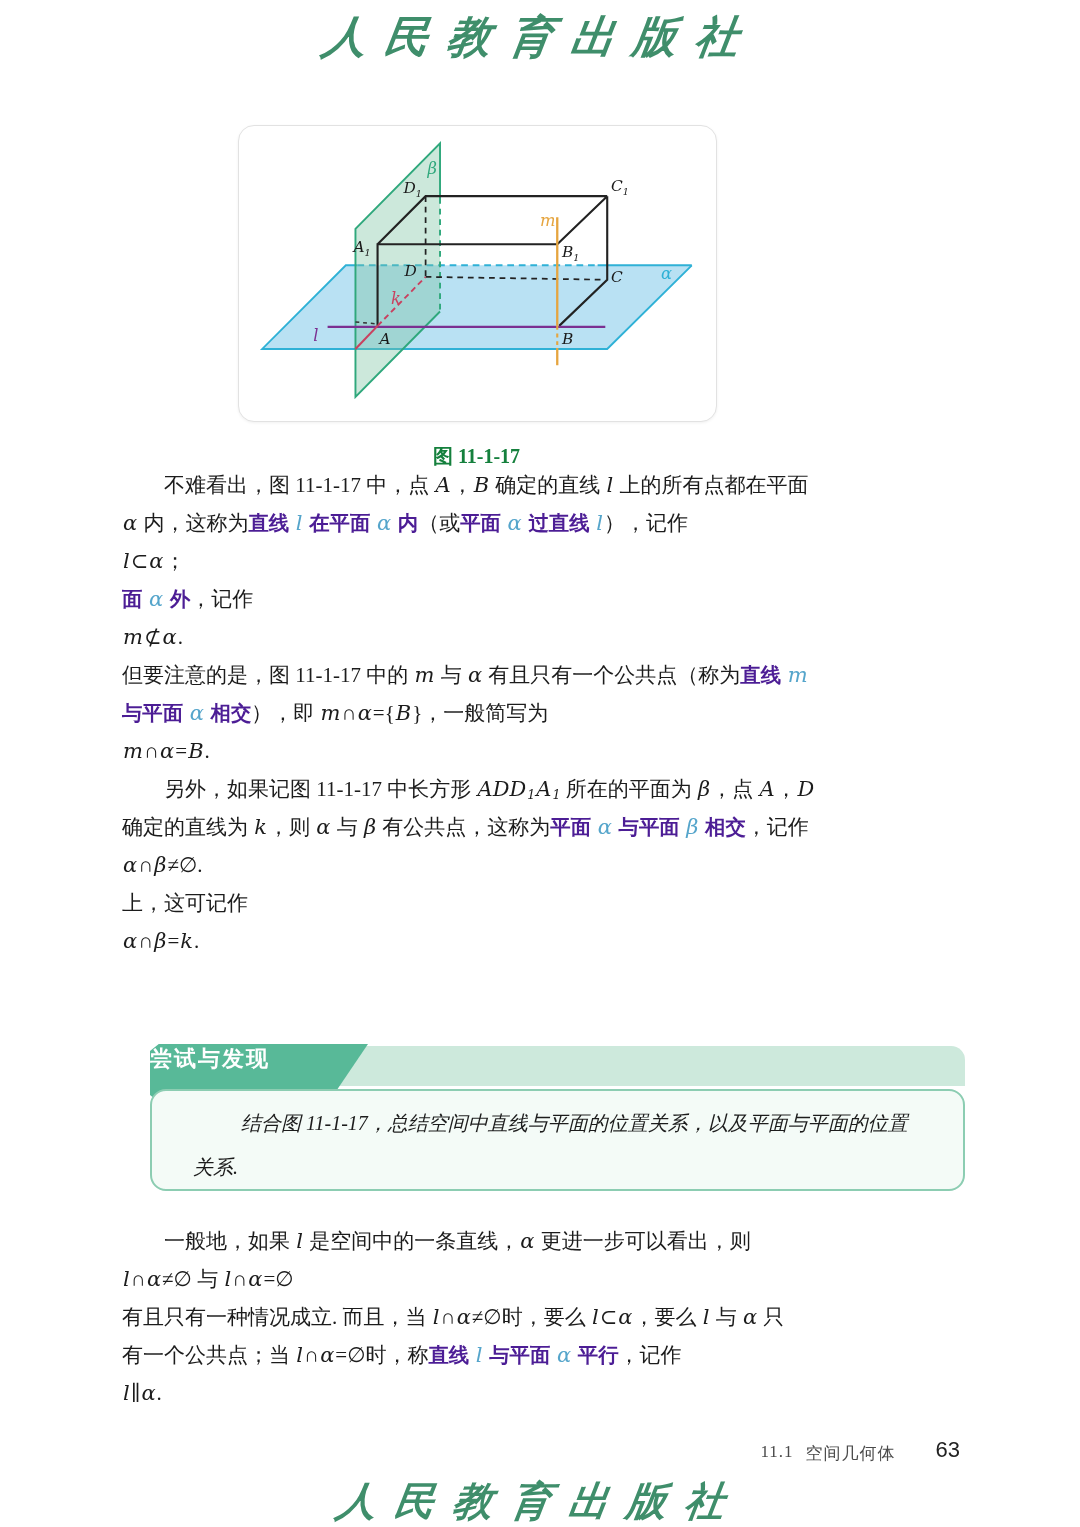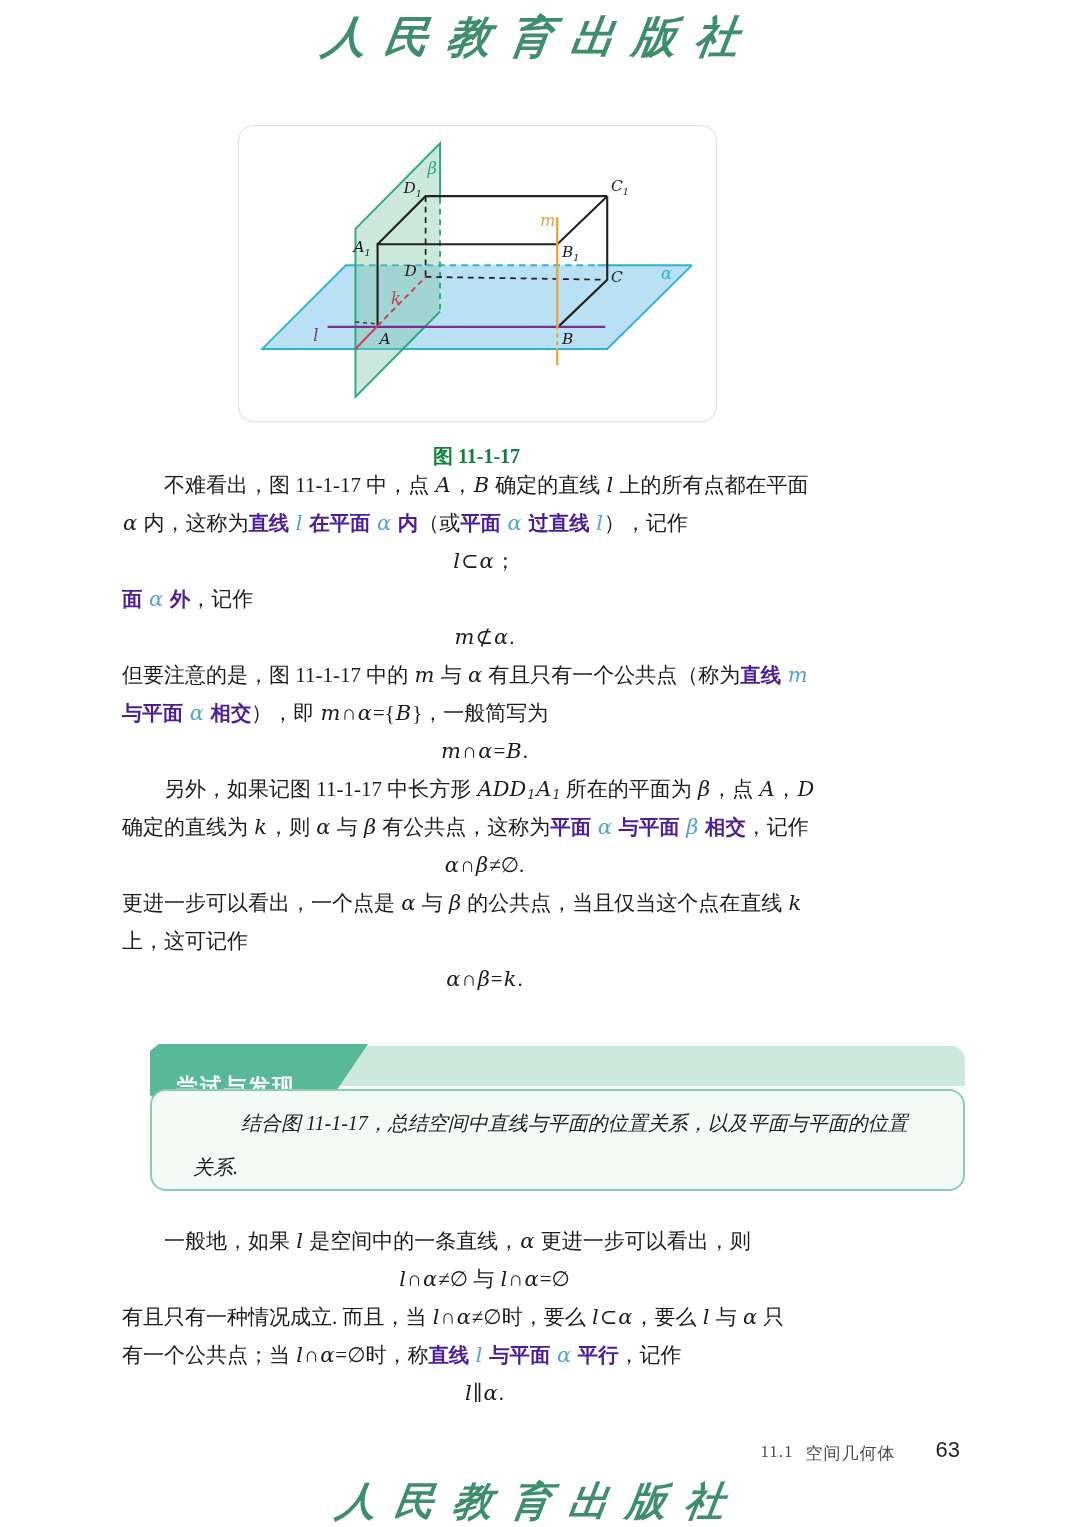--- a/index.html
+++ b/index.html
@@ -18,32 +18,32 @@
         background:#ffffff;border:1px solid #e2e2e2;border-radius:16px;
         box-shadow:0 1px 3px rgba(0,0,0,0.06);}
   .figure-card svg{position:absolute;left:0;top:0;}
   .figure-caption{position:absolute;left:238px;top:443px;width:477px;text-align:center;
         font-size:20px;font-weight:bold;color:#15803d;}
 
   
   .text-block{position:absolute;left:122px;width:836px;font-size:21px;}
   .line{height:38px;line-height:38px;white-space:nowrap;}
   .line.indent{padding-left:42px;}
-  .line.formula{text-align:center;margin-right:112px;font-family:"DejaVu Serif","DejaVu Sans",serif;}
+  .line.formula{margin-right:112px;font-family:"DejaVu Serif","DejaVu Sans",serif;}
   .n{font-family:"Liberation Serif","DejaVu Serif",serif;}
   .v{font-style:italic;font-family:"DejaVu Serif","DejaVu Sans",serif;padding:0 1px;}
   .sub{font-style:italic;font-family:"DejaVu Serif",serif;font-size:0.6em;vertical-align:-0.25em;}
   .h{color:#4c1d95;font-weight:600;font-family:"Liberation Sans","DejaVu Sans",sans-serif;font-size:0.97em;}
   .hv{color:#55a5cb;font-style:italic;font-family:"DejaVu Serif","DejaVu Sans",serif;padding:0 1px;}
 
   
   .try-band{position:absolute;left:330px;top:1046px;width:635px;height:40px;
         background:#cde9dc;border-radius:0 14px 0 0;}
   .try-tab{position:absolute;left:150px;top:1044px;width:218px;height:58px;
-        background:#58b998;display:flex;align-items:flex-end;padding-left:26px;box-sizing:border-box;
+        background:#58b998;display:flex;align-items:flex-start;box-sizing:border-box;
         clip-path:polygon(4% 0,100% 0,82% 100%,4% 100%,0 88%,0 12%);}
   .try-tab span{color:#ffffff;font-size:22px;font-weight:bold;
         font-family:"Liberation Sans","DejaVu Sans",sans-serif;letter-spacing:2px;}
   .try-body{position:absolute;left:150px;top:1089px;width:815px;height:102px;box-sizing:border-box;
         background:#f4fbf7;border:2px solid #8ccdb2;border-radius:16px;
         padding:10px 28px 0 41px;font-style:italic;font-size:20px;}
   .try-body .line{height:44px;line-height:44px;}
   .try-body .line.indent{padding-left:48px;}
 
   
@@ -111,21 +111,20 @@
       <div class="line"><span class="v">α</span><span class="n"> 内，这称为</span><span class="h">直线 </span><span class="hv">l</span><span class="h"> 在平面 </span><span class="hv">α</span><span class="h"> 内</span><span class="n">（或</span><span class="h">平面 </span><span class="hv">α</span><span class="h"> 过直线 </span><span class="hv">l</span><span class="n">），记作</span></div>
       <div class="line formula"><span class="v">l</span><span class="n">⊂</span><span class="v">α</span><span class="n">；</span></div>
       <div class="line"><span class="h">面 </span><span class="hv">α</span><span class="h"> 外</span><span class="n">，记作</span></div>
       <div class="line formula"><span class="v">m</span><span class="n">⊄</span><span class="v">α</span><span class="n">.</span></div>
       <div class="line"><span class="n">但要注意的是，图 11-1-17 中的 </span><span class="v">m</span><span class="n"> 与 </span><span class="v">α</span><span class="n"> 有且只有一个公共点（称为</span><span class="h">直线 </span><span class="hv">m</span></div>
       <div class="line"><span class="h">与平面 </span><span class="hv">α</span><span class="h"> 相交</span><span class="n">），即 </span><span class="v">m</span><span class="n">∩</span><span class="v">α</span><span class="n">={</span><span class="v">B</span><span class="n">}，一般简写为</span></div>
       <div class="line formula"><span class="v">m</span><span class="n">∩</span><span class="v">α</span><span class="n">=</span><span class="v">B</span><span class="n">.</span></div>
       <div class="line indent"><span class="n">另外，如果记图 11-1-17 中长方形 </span><span class="v">ADD</span><span class="sub">1</span><span class="v">A</span><span class="sub">1</span><span class="n"> 所在的平面为 </span><span class="v">β</span><span class="n">，点 </span><span class="v">A</span><span class="n">，</span><span class="v">D</span></div>
       <div class="line"><span class="n">确定的直线为 </span><span class="v">k</span><span class="n">，则 </span><span class="v">α</span><span class="n"> 与 </span><span class="v">β</span><span class="n"> 有公共点，这称为</span><span class="h">平面 </span><span class="hv">α</span><span class="h"> 与平面 </span><span class="hv">β</span><span class="h"> 相交</span><span class="n">，记作</span></div>
       <div class="line formula"><span class="v">α</span><span class="n">∩</span><span class="v">β</span><span class="n">≠∅.</span></div>
-      <div class="line"><span class="n">更进一步可以看出，一个点是 </span><span class="v">α</span><span class="n"> 与 </span><span class="v">β</span><span class="n"> 的公共点，当且仅当这个点在直线 </span><span class="v">k</span></div>
       <div class="line"><span class="n">上，这可记作</span></div>
       <div class="line formula"><span class="v">α</span><span class="n">∩</span><span class="v">β</span><span class="n">=</span><span class="v">k</span><span class="n">.</span></div>
     </div>
 
   <div class="try-band"></div>
   <div class="try-tab">
     <span>尝试与发现</span>
   </div>
   <div class="try-body">
       <div class="line indent"><span class="n">结合图 11-1-17，总结空间中直线与平面的位置关系，以及平面与平面的位置</span></div>

